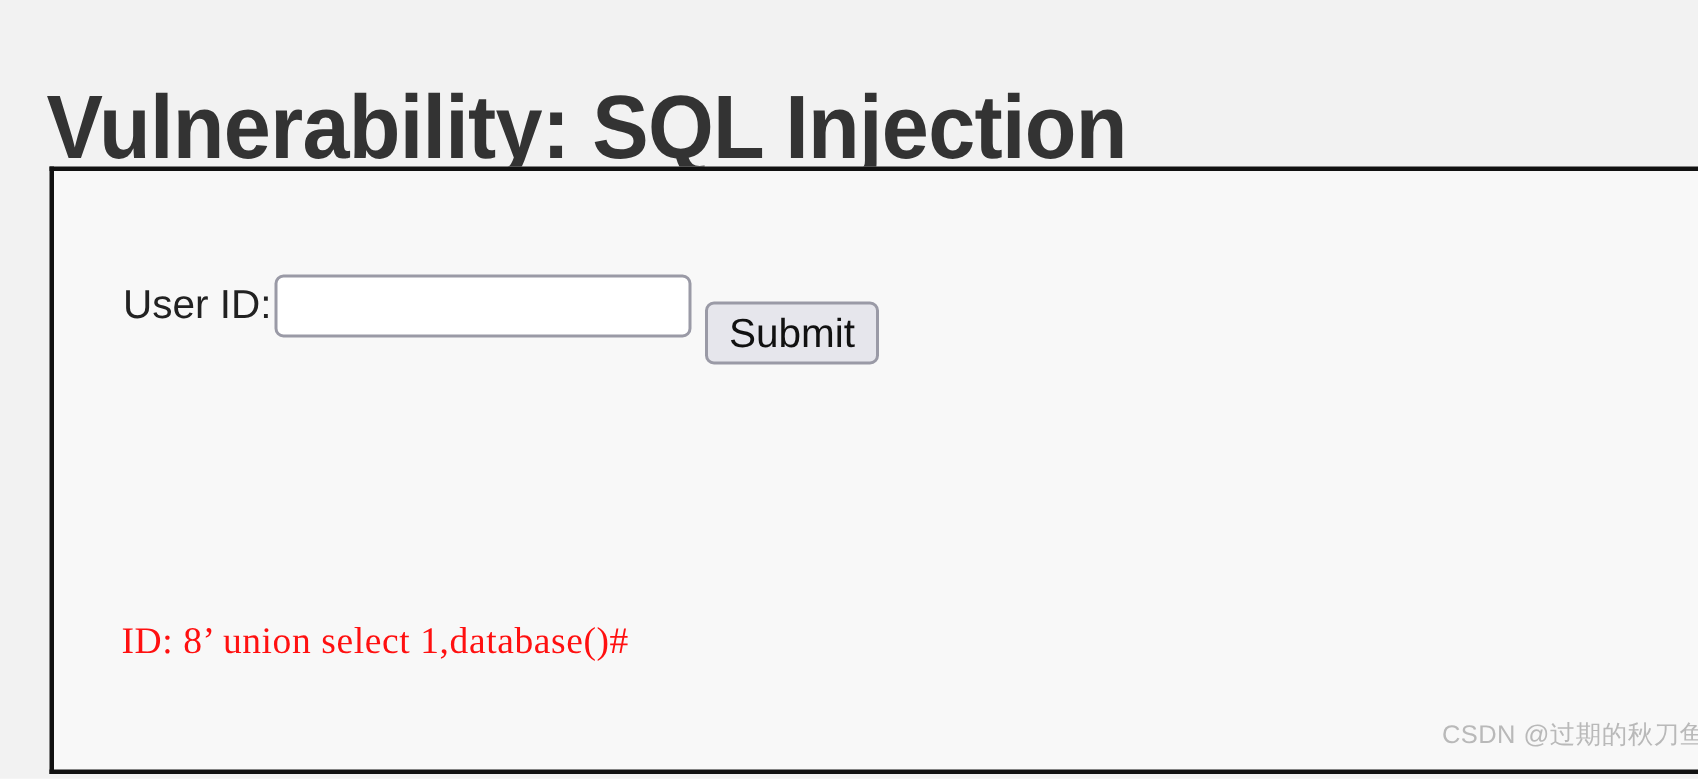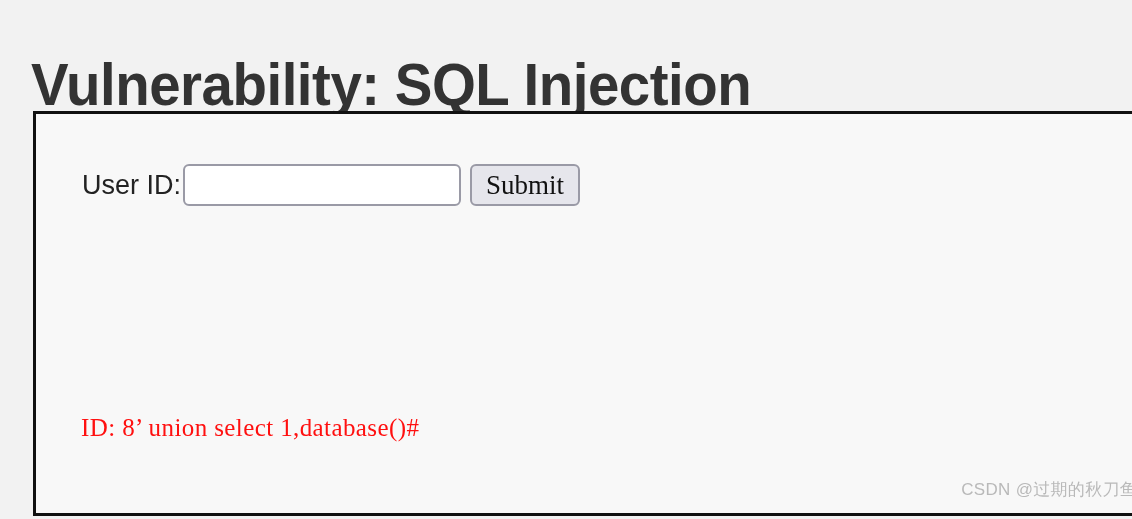--- a/index.html
+++ b/index.html
@@ -75,26 +75,27 @@
     outline: none;
   }
   #submit-button {
     margin-left: 9px;
     height: 42px;
     box-sizing: border-box;
     padding: 0 14px;
     border: 2px solid #9a9aa6;
     border-radius: 6px;
     background: #e6e6ec;
-    font-family: Liberation Serif, serif;
+    font-family: Liberation Sans, sans-serif;
     font-size: 27px;
     color: #111111;
     line-height: 1;
     cursor: pointer;
     white-space: nowrap;
+    margin-top: 37px;
   }
 
   
   #query-results {
     position: absolute;
     left: 45px;    
     top: 127px;
     color: #ff1010;
     font-family: "Liberation Serif", "DejaVu Serif", serif;
     font-size: 25px;

